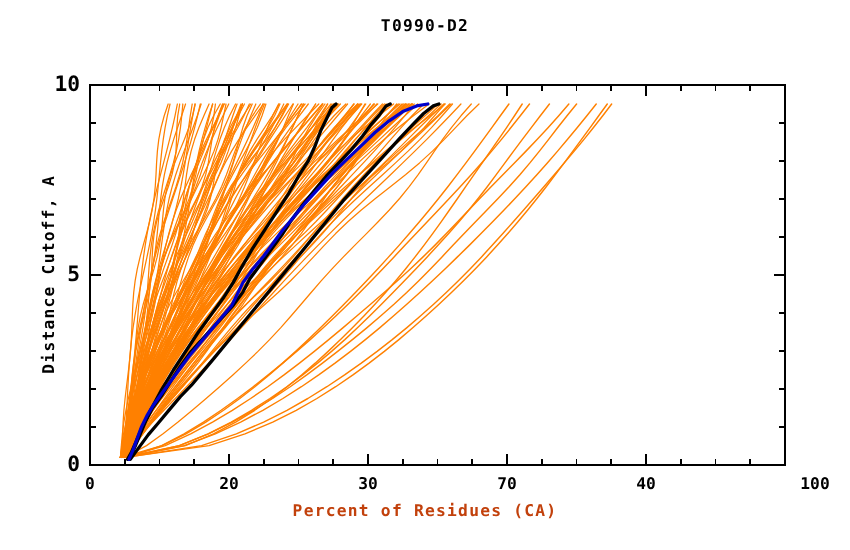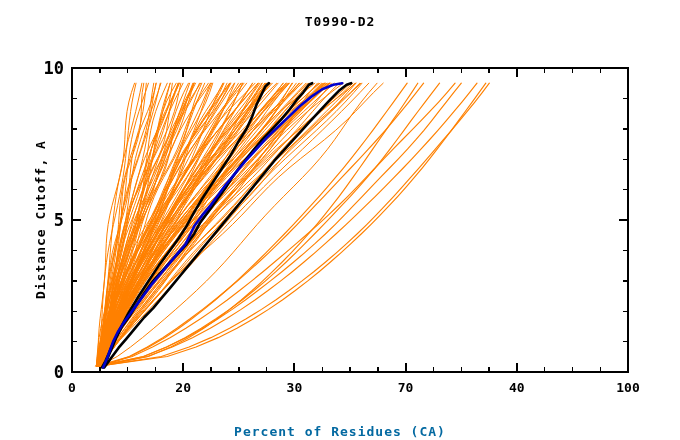--- a/index.html
+++ b/index.html
@@ -11,23 +11,23 @@
   #root{position:absolute;left:0;top:0;width:628px;height:440px;}
 
   .plot-title{
     position:absolute;left:0;top:14px;width:680px;
     text-align:center;font-size:13px;font-weight:bold;
     letter-spacing:1px;color:#000;
     font-family:"DejaVu Sans Mono","Liberation Mono",monospace;
   }
 
   .xaxis-label{
-    position:absolute;left:0;top:424px;width:680px;
+    position:absolute;left:0;top:402px;width:680px;
     text-align:center;font-size:13px;font-weight:bold;
-    letter-spacing:1px;color:#0369a1;
+    letter-spacing:1px;color:#c2410c;
     font-family:"DejaVu Sans Mono","Liberation Mono",monospace;
   }
 
   .yaxis-label{
     position:absolute;left:-90px;top:212px;width:260px;
     text-align:center;font-size:13px;font-weight:bold;
     letter-spacing:1px;color:#000;
     transform:rotate(-90deg);transform-origin:center center;
     font-family:"DejaVu Sans Mono","Liberation Mono",monospace;
   }
@@ -271,18 +271,18 @@
         <line x1="628" y1="68" x2="619" y2="68" stroke="#000000" stroke-width="2"></line>
       </g>
   </svg>
 
   <div id="tick-labels">
       <div class="xtick-label" style="left: 72px; top: 380px;">0</div>
       <div class="xtick-label" style="left: 183.2px; top: 380px; text-align: right;">20</div>
       <div class="xtick-label" style="left: 294.4px; top: 380px;">30</div>
       <div class="xtick-label" style="left: 405.6px; top: 380px;">70</div>
       <div class="xtick-label" style="left: 516.8px; top: 380px;">40</div>
-      <div class="xtick-label" style="left: 628px; top: 380px;">100</div>
+      <div class="xtick-label" style="left: 652px; top: 380px;">100</div>
       <div class="ytick-label" style="left: 32px; width: 32px; top: 372px;">0</div>
       <div class="ytick-label" style="left: 32px; width: 32px; top: 220px;">5</div>
       <div class="ytick-label" style="left: 32px; width: 32px; top: 68px;">10</div>
     </div>
 </div>
 
 </body></html>

